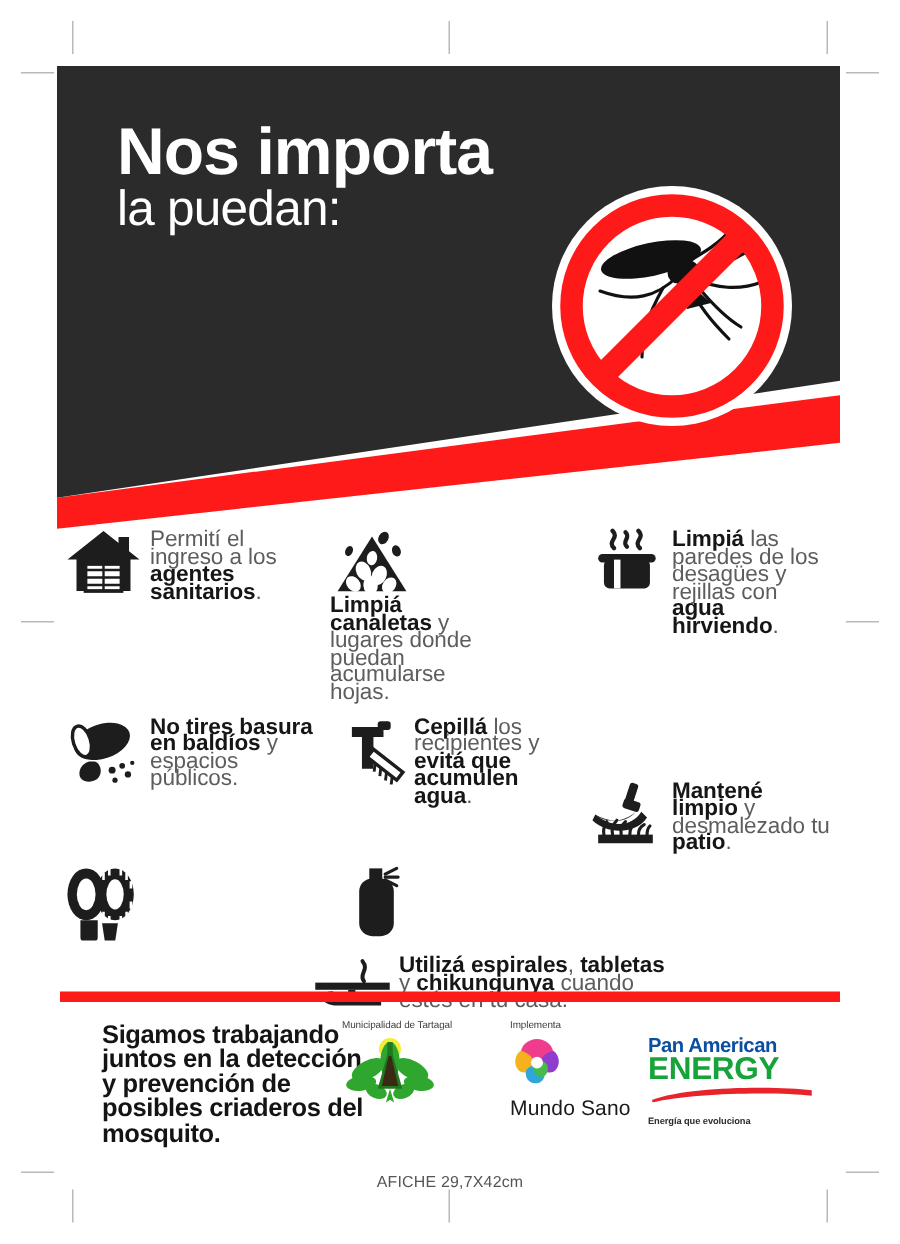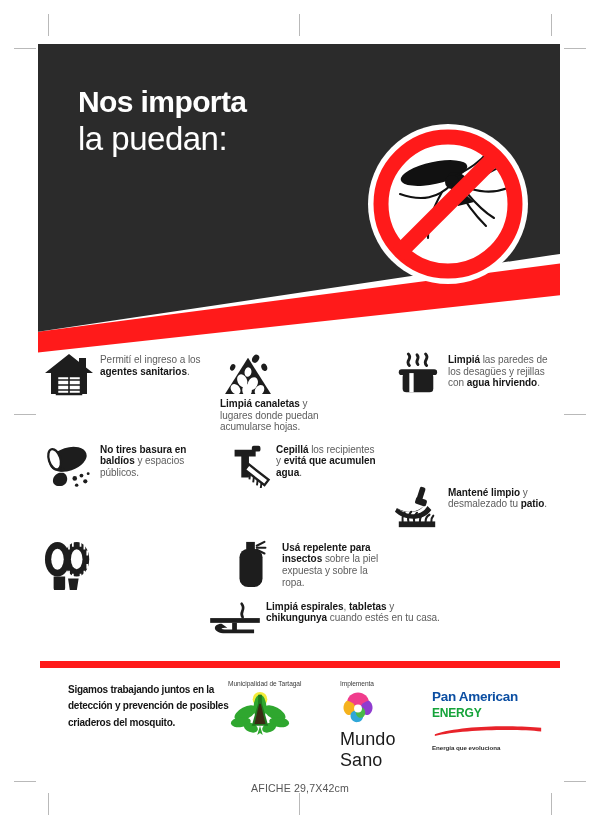--- a/index.html
+++ b/index.html
@@ -21,21 +21,21 @@
     clip-path:polygon(0 90.5%, 100% 69%, 100% 79%, 0 97%);
   }
   .hero-black{
     position:absolute;left:38px;top:44px;width:522px;height:318px;
     background:#2b2b2b;z-index:2;
     clip-path:polygon(0 0,100% 0,100% 66%,0 90.5%);
   }
 
   .headline{position:absolute;left:78px;top:84px;z-index:6;width:300px;}
   .h1{
-    color:#ffffff;font-size:30px;line-height:36px;font-weight:bold;
+    color:#ffffff;font-size:44px;line-height:36px;font-weight:bold;
     letter-spacing:-0.6px;margin:0;
   }
   .h2{
     color:#ffffff;font-size:33px;line-height:38px;font-weight:300;
     letter-spacing:-0.5px;margin:0;
   }
   .sub{
     color:#ffffff;font-size:17px;line-height:23.5px;margin:22px 0 0 0;
     width:268px;letter-spacing:-0.2px;
   }
@@ -46,41 +46,41 @@
 
   
   .tips{position:absolute;left:38px;top:352px;width:524px;z-index:4;}
   .trow{display:flex;}
   .tip{display:flex;align-items:flex-start;}
   .tip .ico{
     flex:0 0 auto;display:flex;align-items:flex-start;justify-content:center;
     color:#1d1d1d;
   }
   .tip .txt{
-    font-size:10px;line-height:11.6px;color:#5d5d5d;
+    font-size:15px;line-height:11.6px;color:#5d5d5d;
     letter-spacing:-0.05px;padding-top:2px;
   }
   .tip .txt b{color:#161616;font-weight:bold;}
 
   
   .divider{position:absolute;left:40px;top:661px;width:520px;height:7px;background:#ff1a1a;z-index:4;}
   .footer{position:absolute;left:0;top:676px;width:600px;height:90px;z-index:4;}
   .slogan{
     position:absolute;left:68px;top:6px;width:180px;
-    font-size:10px;line-height:16.4px;font-weight:bold;color:#141414;
+    font-size:17px;line-height:16.4px;font-weight:bold;color:#141414;
     letter-spacing:-0.25px;
   }
   .logo-block{position:absolute;text-align:left;}
   .logo-cap{font-size:6.6px;color:#3c3c3c;letter-spacing:-0.05px;}
   .muni{left:228px;top:4px;width:108px;}
   .implementa{left:340px;top:4px;width:84px;}
-  .mundo-name{font-size:18px;color:#1a1a1a;letter-spacing:0.1px;margin-top:1px;}
+  .mundo-name{font-size:14px;color:#1a1a1a;letter-spacing:0.1px;margin-top:1px;}
   .pae{left:432px;top:14px;width:124px;}
   .pae-l1{font-size:13.5px;font-weight:bold;color:#0b4ea2;letter-spacing:-0.3px;line-height:14px;}
-  .pae-l2{font-size:12px;font-weight:bold;color:#15a33a;letter-spacing:-0.2px;line-height:18px;}
+  .pae-l2{font-size:21px;font-weight:bold;color:#15a33a;letter-spacing:-0.2px;line-height:18px;}
   .pae-tag{font-size:6.2px;font-weight:bold;color:#2d2d2d;margin-top:4px;letter-spacing:-0.05px;}
 
   .afiche{
     position:absolute;left:0;top:782px;width:600px;text-align:center;
     font-size:10.6px;color:#555555;letter-spacing:0.15px;z-index:4;
   }
 </style>
 </head>
 <body>
 
@@ -261,35 +261,34 @@
           <svg viewBox="0 0 54 52" width="52" height="50">
             <rect x="22" y="2" width="9" height="8" fill="#1d1d1d"></rect>
             <rect x="15" y="9" width="24" height="40" rx="9" fill="#1d1d1d"></rect>
             <g stroke="#1d1d1d" stroke-width="2.2" fill="none" stroke-linecap="round">
               <path d="M33 6 L41 2"></path>
               <path d="M33 8 L42 8"></path>
               <path d="M33 10 L41 14"></path>
             </g>
           </svg>
         </div>
-        <div class="txt" style="width:104px;"><b>Usá repelente para insectos</b> sobre la piel expuesta y sobre la ropa.</div>
       </div>
     </div>
 
     <div class="trow" style="padding-left:166px;">
       <div class="tip" style="width:300px;">
         <div class="ico" style="width:62px;">
           <svg viewBox="0 0 64 44" width="62" height="42">
             <path d="M18 26 C 8 26, 8 36, 22 36 L52 36 L52 32 L24 32 C 16 32, 16 30, 24 30 Z" fill="#1d1d1d"></path>
             <rect x="6" y="20" width="52" height="5" fill="#1d1d1d"></rect>
             <rect x="29" y="25" width="5" height="9" fill="#1d1d1d"></rect>
             <path d="M40 19 C 36 14, 44 11, 39 5" stroke="#1d1d1d" stroke-width="2.8" fill="none" stroke-linecap="round"></path>
           </svg>
         </div>
-        <div class="txt" style="width:180px;"><b>Limpiá espirales</b>, <b>tabletas</b> y <b>chikungunya</b> cuando estés en tu casa.</div>
+        <div class="txt" style="width:180px;"><b>Utilizá espirales</b>, <b>tabletas</b> y <b>chikungunya</b> cuando estés en tu casa.</div>
       </div>
     </div>
 
   </div>
 
   <div class="divider"></div>
 
   <div class="footer">
     <div class="slogan">Sigamos trabajando juntos en la detección y prevención de posibles criaderos del mosquito.</div>
 

